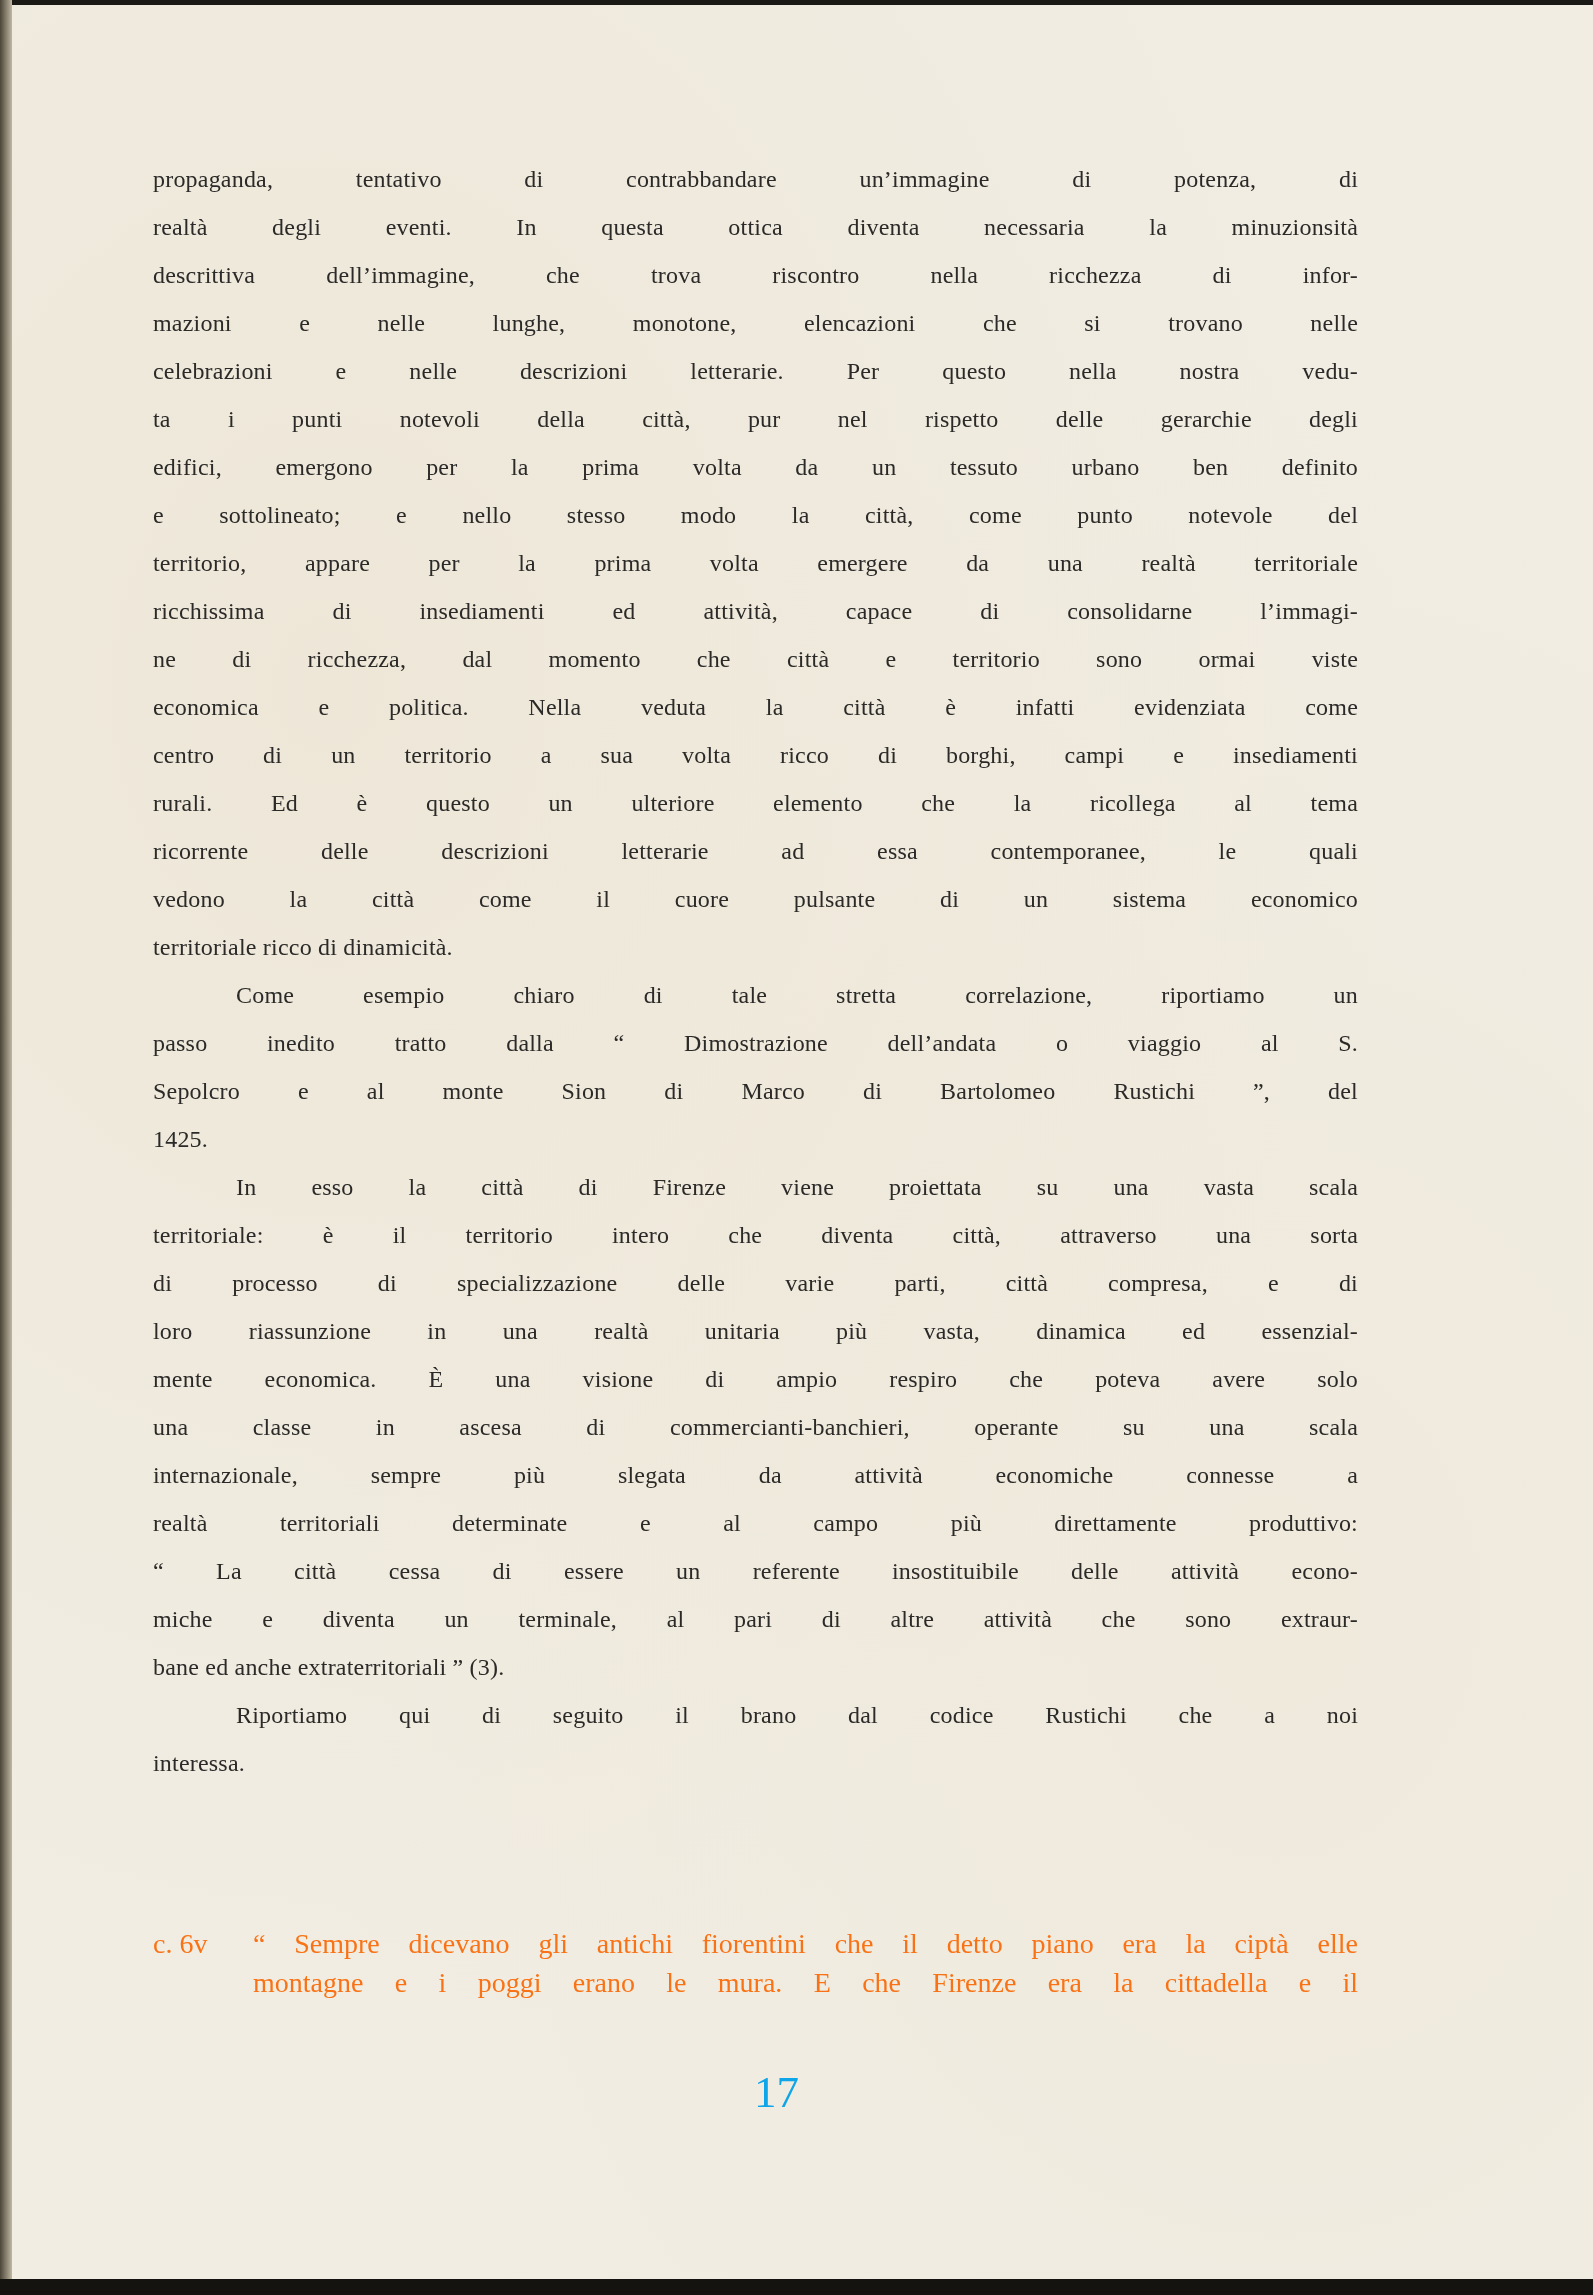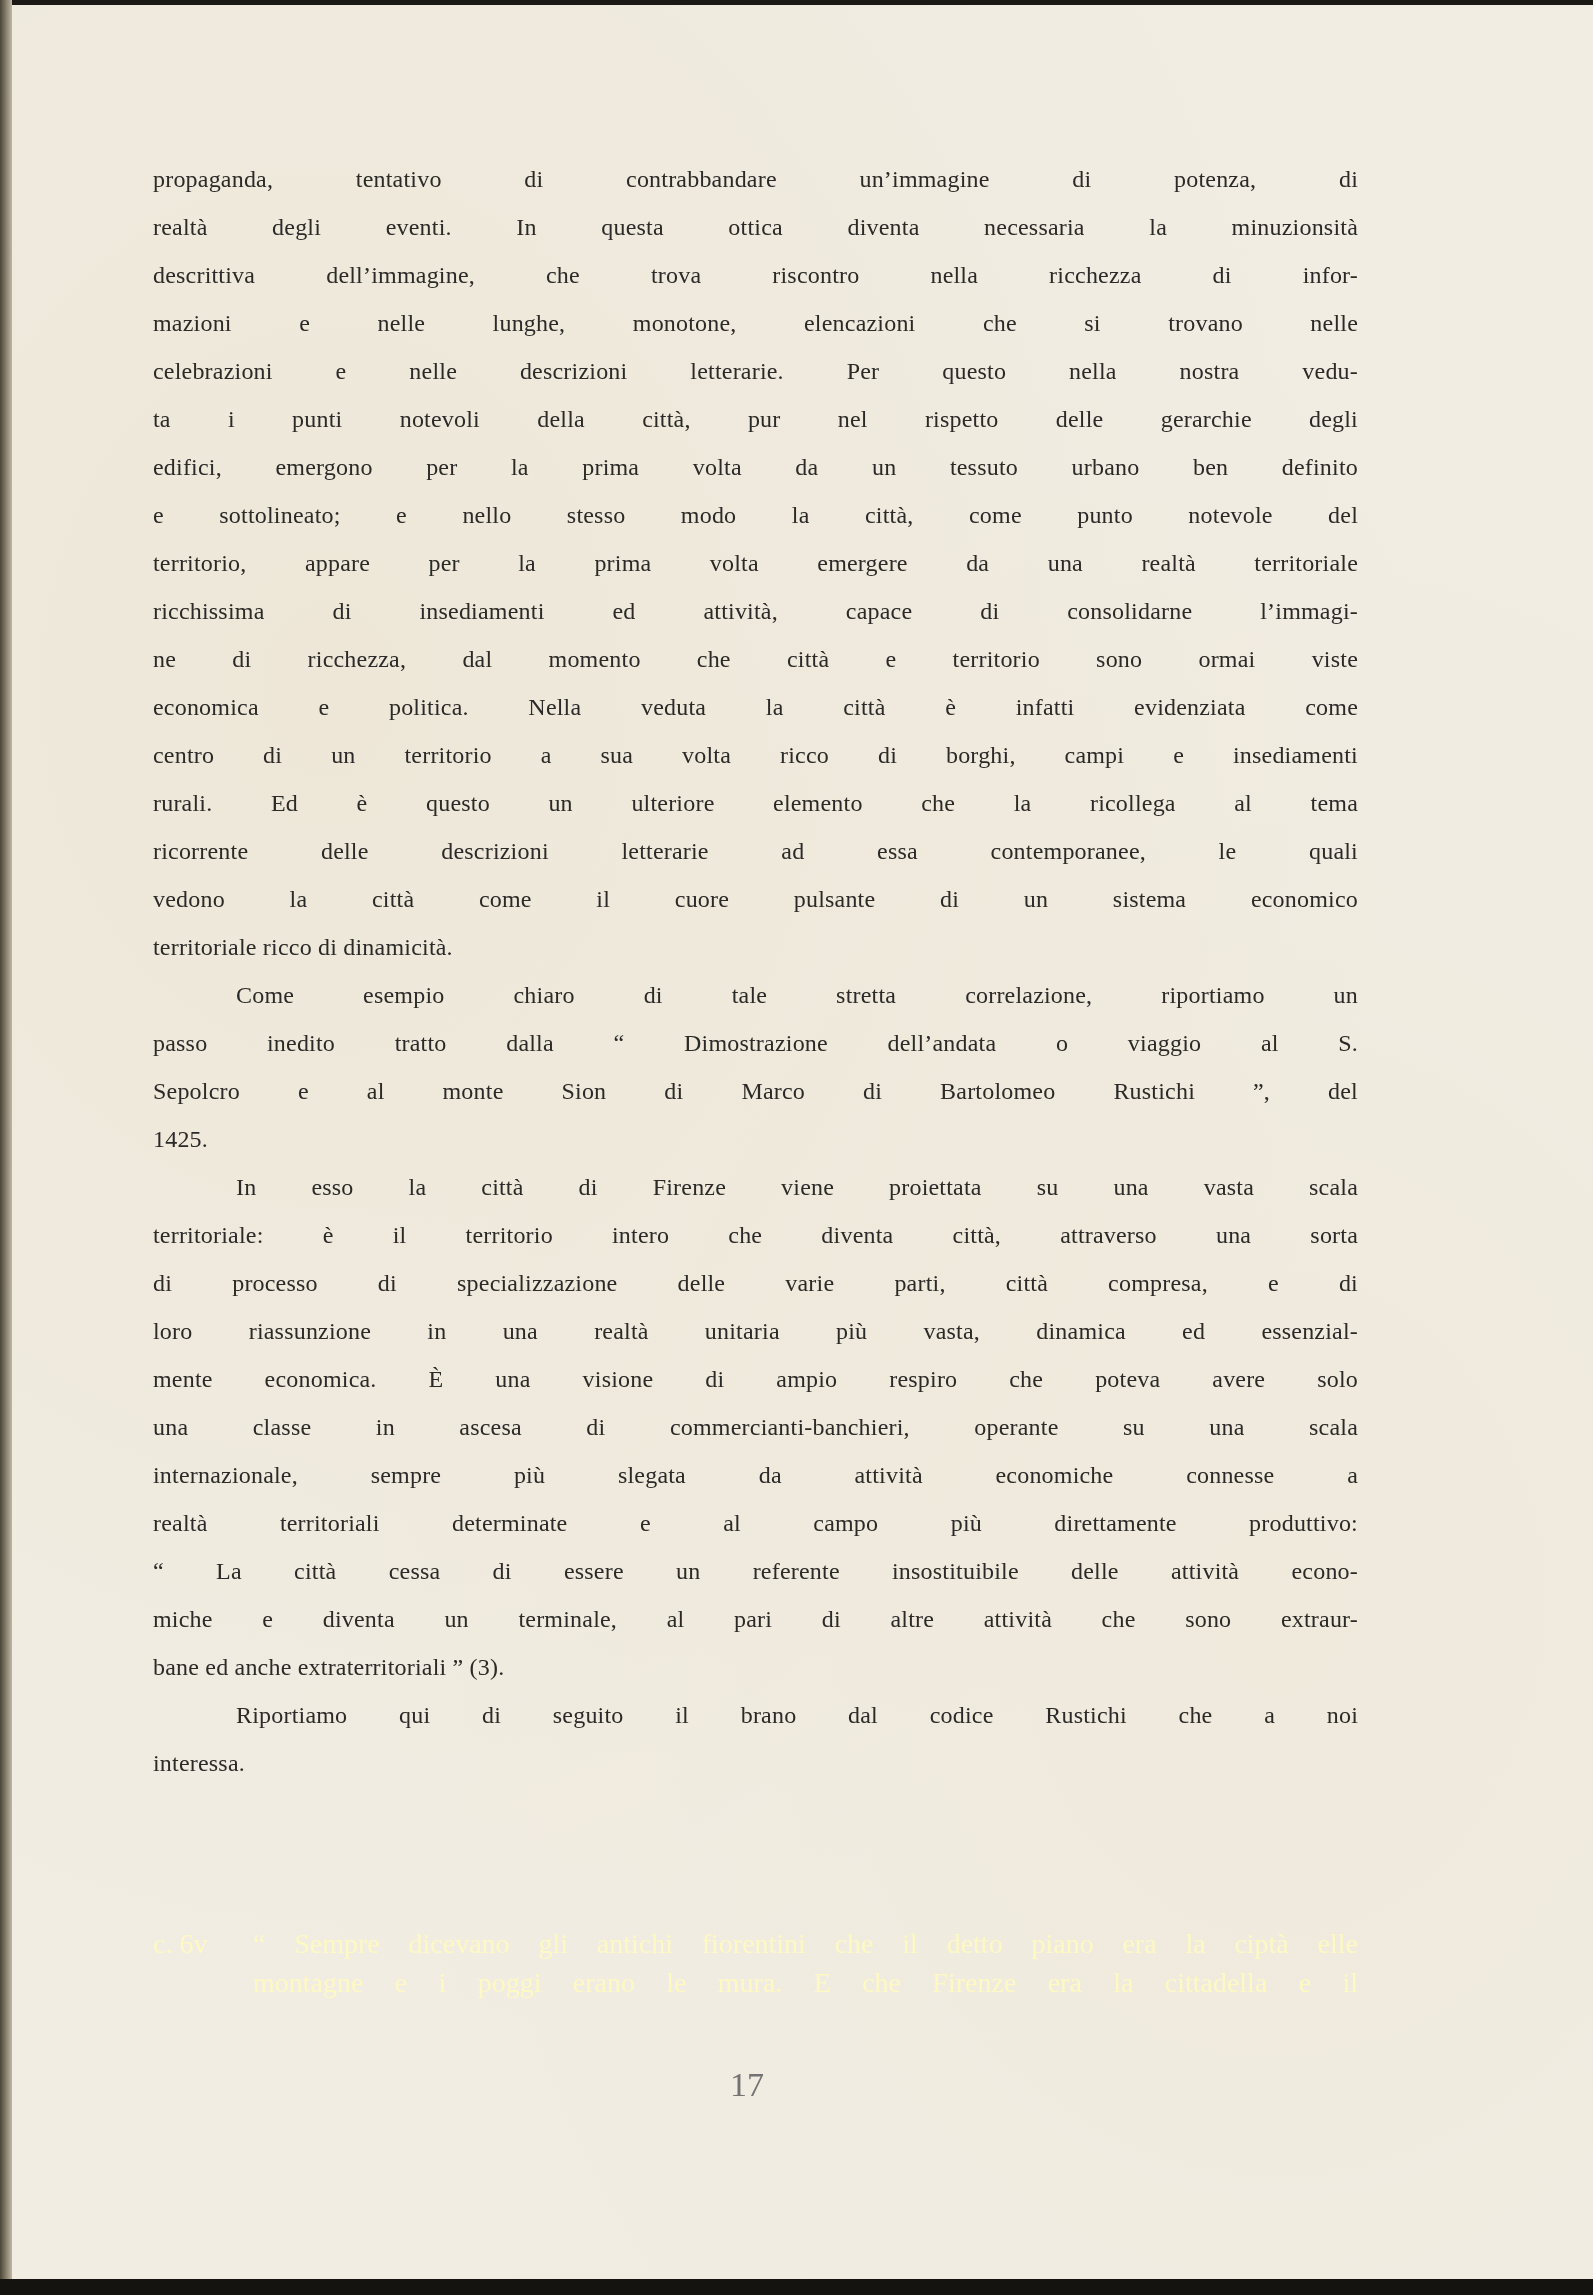--- a/index.html
+++ b/index.html
@@ -63,21 +63,21 @@
     .line.indent {
       padding-left: 83px;
     }
     .quote-block {
       position: absolute;
       left: 153px;
       top: 1924px;
       width: 1205px;
       font-family: "Liberation Serif", "DejaVu Serif", serif;
       font-size: 28px;
-      color: #fef9c3;
+      color: #f97316;
     }
     .quote-row {
       position: relative;
       height: 39px;
       line-height: 39px;
       white-space: nowrap;
     }
     .quote-ref {
       position: absolute;
       left: 0;
@@ -90,25 +90,25 @@
       top: 0;
       text-align: justify;
       text-align-last: justify;
     }
     .quote-line.cont {
       left: 100px;
       padding-left: 0;
     }
     .page-number {
       position: absolute;
-      left: 730px;
+      left: 754px;
       top: 2066px;
       font-family: "Liberation Serif", "DejaVu Serif", serif;
-      font-size: 34px;
-      color: #737373;
+      font-size: 45px;
+      color: #0ea5e9;
     }
   </style>
 </head>
 <body>
 
 <div class="page-edge-left"></div>
 <div class="page">
 </div>
 <div class="page-edge-bottom"></div>
 

